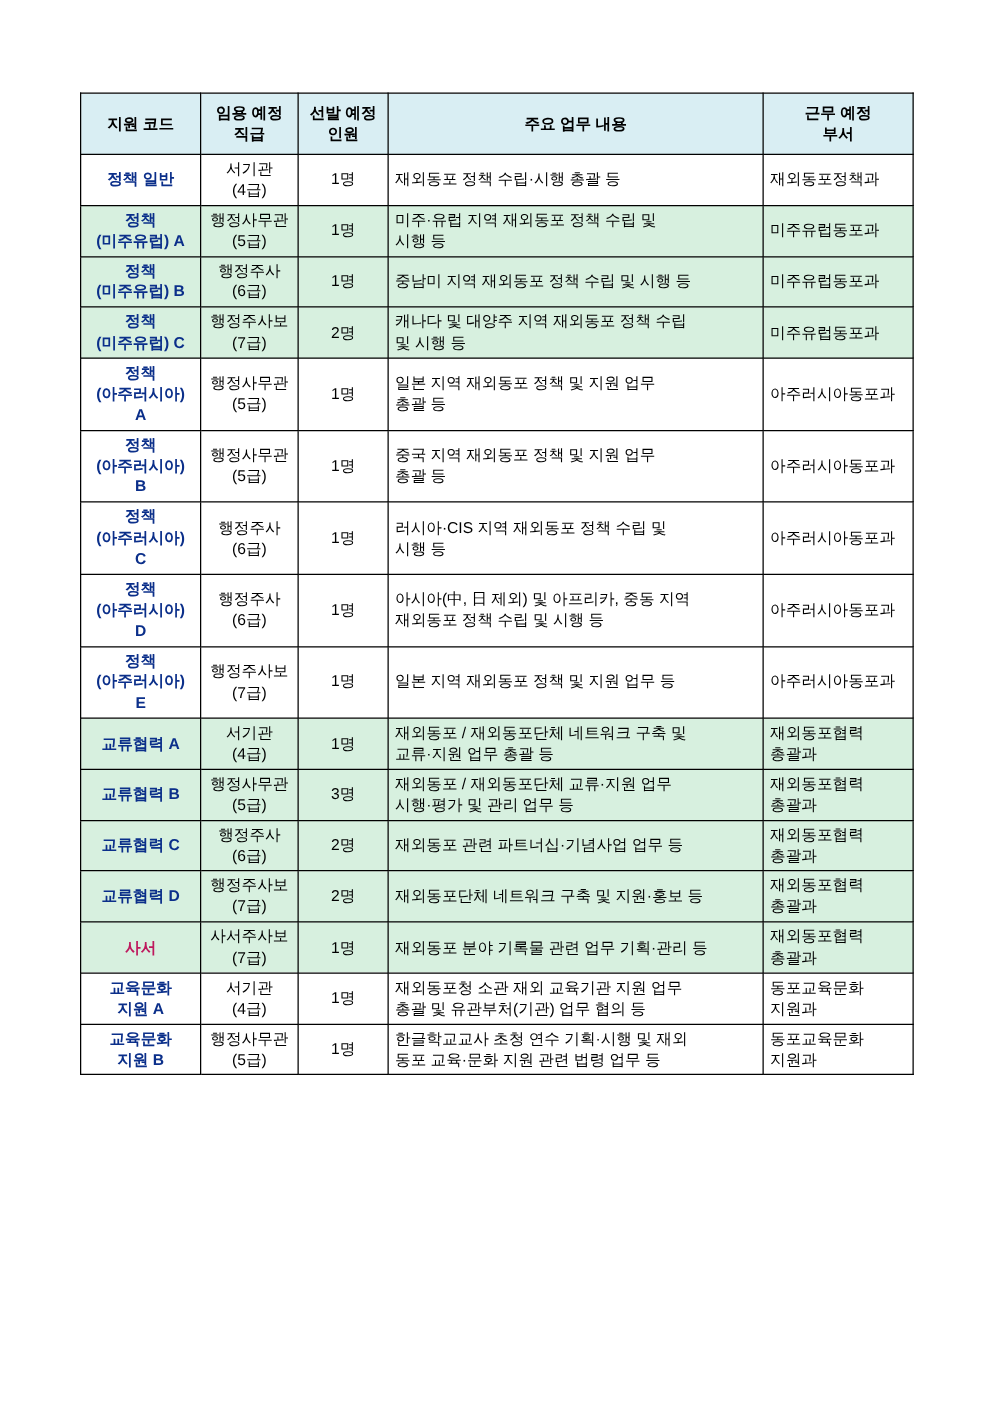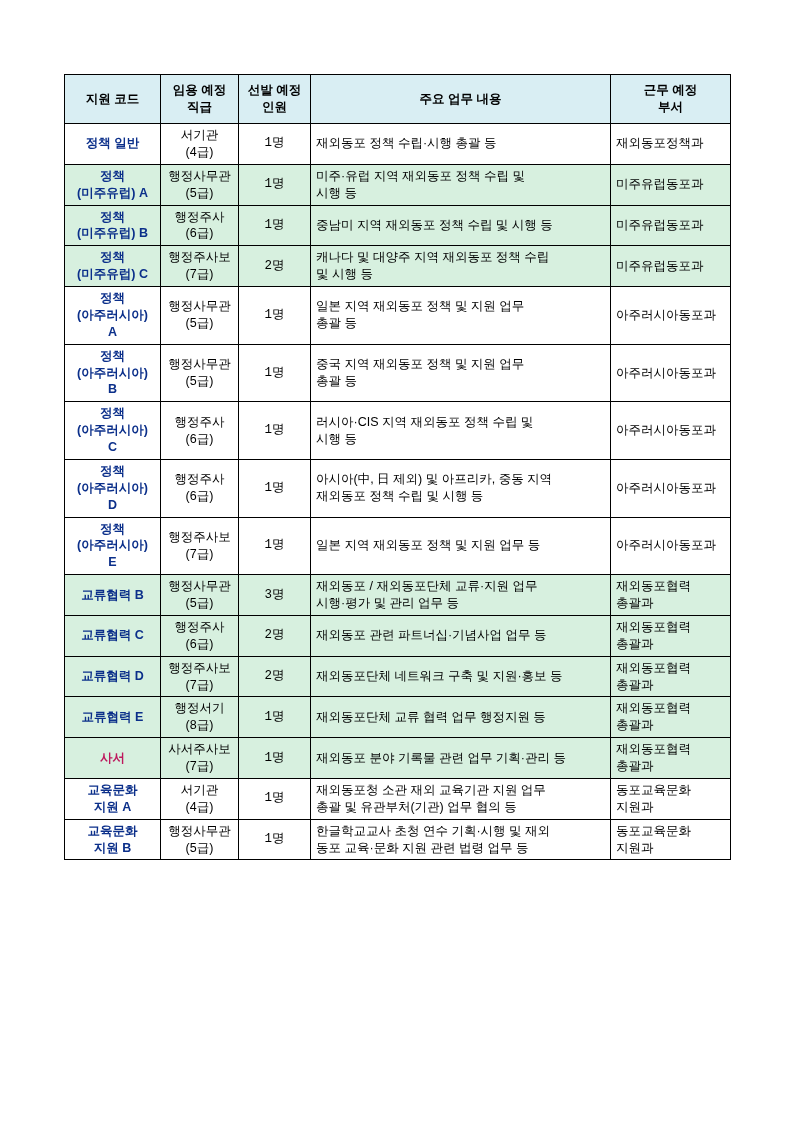--- a/index.html
+++ b/index.html
@@ -61,21 +61,20 @@
   td.code.teal {
     color: #be185d;
   }
   td.rank {
     text-align: center;
     font-size: 12.5px;
   }
   td.count {
     text-align: center;
     font-size: 12.5px;
-    font-family: Liberation Mono, monospace;
   }
   td.duty {
     text-align: left;
     font-size: 12.5px;
     word-break: keep-all;
   }
   td.dept {
     font-size: 12.5px;
   }
   tr.g td { background: #d7f0df; }
@@ -273,20 +272,38 @@
             <td class="count">1명</td>
             <td class="duty">
               <span class="rank-line2">일본 지역 재외동포 정책 및 지원 업무 등</span>
             </td>
             <td class="dept">
               <span class="rank-line2">아주러시아동포과</span>
             </td>
           </tr>
           <tr class="g">
             <td class="code">
+              <span class="rank-line2">교류협력 A</span>
+            </td>
+            <td class="rank">
+              <span class="rank-line2">서기관</span>
+              <span class="rank-line2">(4급)</span>
+            </td>
+            <td class="count">1명</td>
+            <td class="duty">
+              <span class="rank-line2">재외동포 / 재외동포단체 네트워크 구축 및</span>
+              <span class="rank-line2">교류·지원 업무 총괄 등</span>
+            </td>
+            <td class="dept">
+              <span class="rank-line2">재외동포협력</span>
+              <span class="rank-line2">총괄과</span>
+            </td>
+          </tr>
+          <tr class="g">
+            <td class="code">
               <span class="rank-line2">교류협력 B</span>
             </td>
             <td class="rank">
               <span class="rank-line2">행정사무관</span>
               <span class="rank-line2">(5급)</span>
             </td>
             <td class="count">3명</td>
             <td class="duty">
               <span class="rank-line2">재외동포 / 재외동포단체 교류·지원 업무</span>
               <span class="rank-line2">시행·평가 및 관리 업무 등</span>
@@ -317,37 +334,20 @@
             <td class="code">
               <span class="rank-line2">교류협력 D</span>
             </td>
             <td class="rank">
               <span class="rank-line2">행정주사보</span>
               <span class="rank-line2">(7급)</span>
             </td>
             <td class="count">2명</td>
             <td class="duty">
               <span class="rank-line2">재외동포단체 네트워크 구축 및 지원·홍보 등</span>
-            </td>
-            <td class="dept">
-              <span class="rank-line2">재외동포협력</span>
-              <span class="rank-line2">총괄과</span>
-            </td>
-          </tr>
-          <tr class="g">
-            <td class="code">
-              <span class="rank-line2">교류협력 E</span>
-            </td>
-            <td class="rank">
-              <span class="rank-line2">행정서기</span>
-              <span class="rank-line2">(8급)</span>
-            </td>
-            <td class="count">1명</td>
-            <td class="duty">
-              <span class="rank-line2">재외동포단체 교류 협력 업무 행정지원 등</span>
             </td>
             <td class="dept">
               <span class="rank-line2">재외동포협력</span>
               <span class="rank-line2">총괄과</span>
             </td>
           </tr>
           <tr class="g">
             <td class="code teal">
               <span class="rank-line2">사서</span>
             </td>

